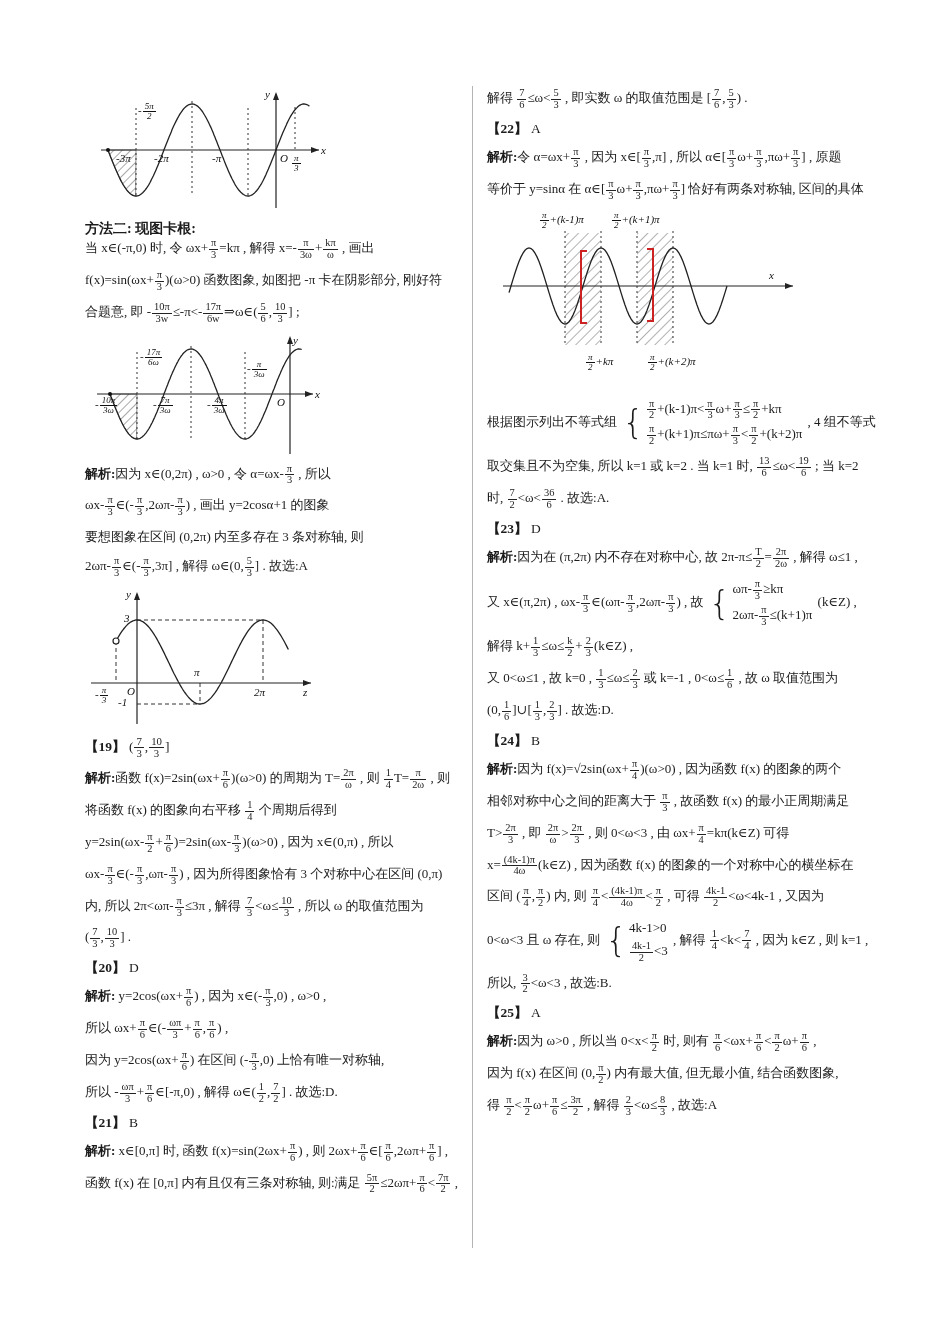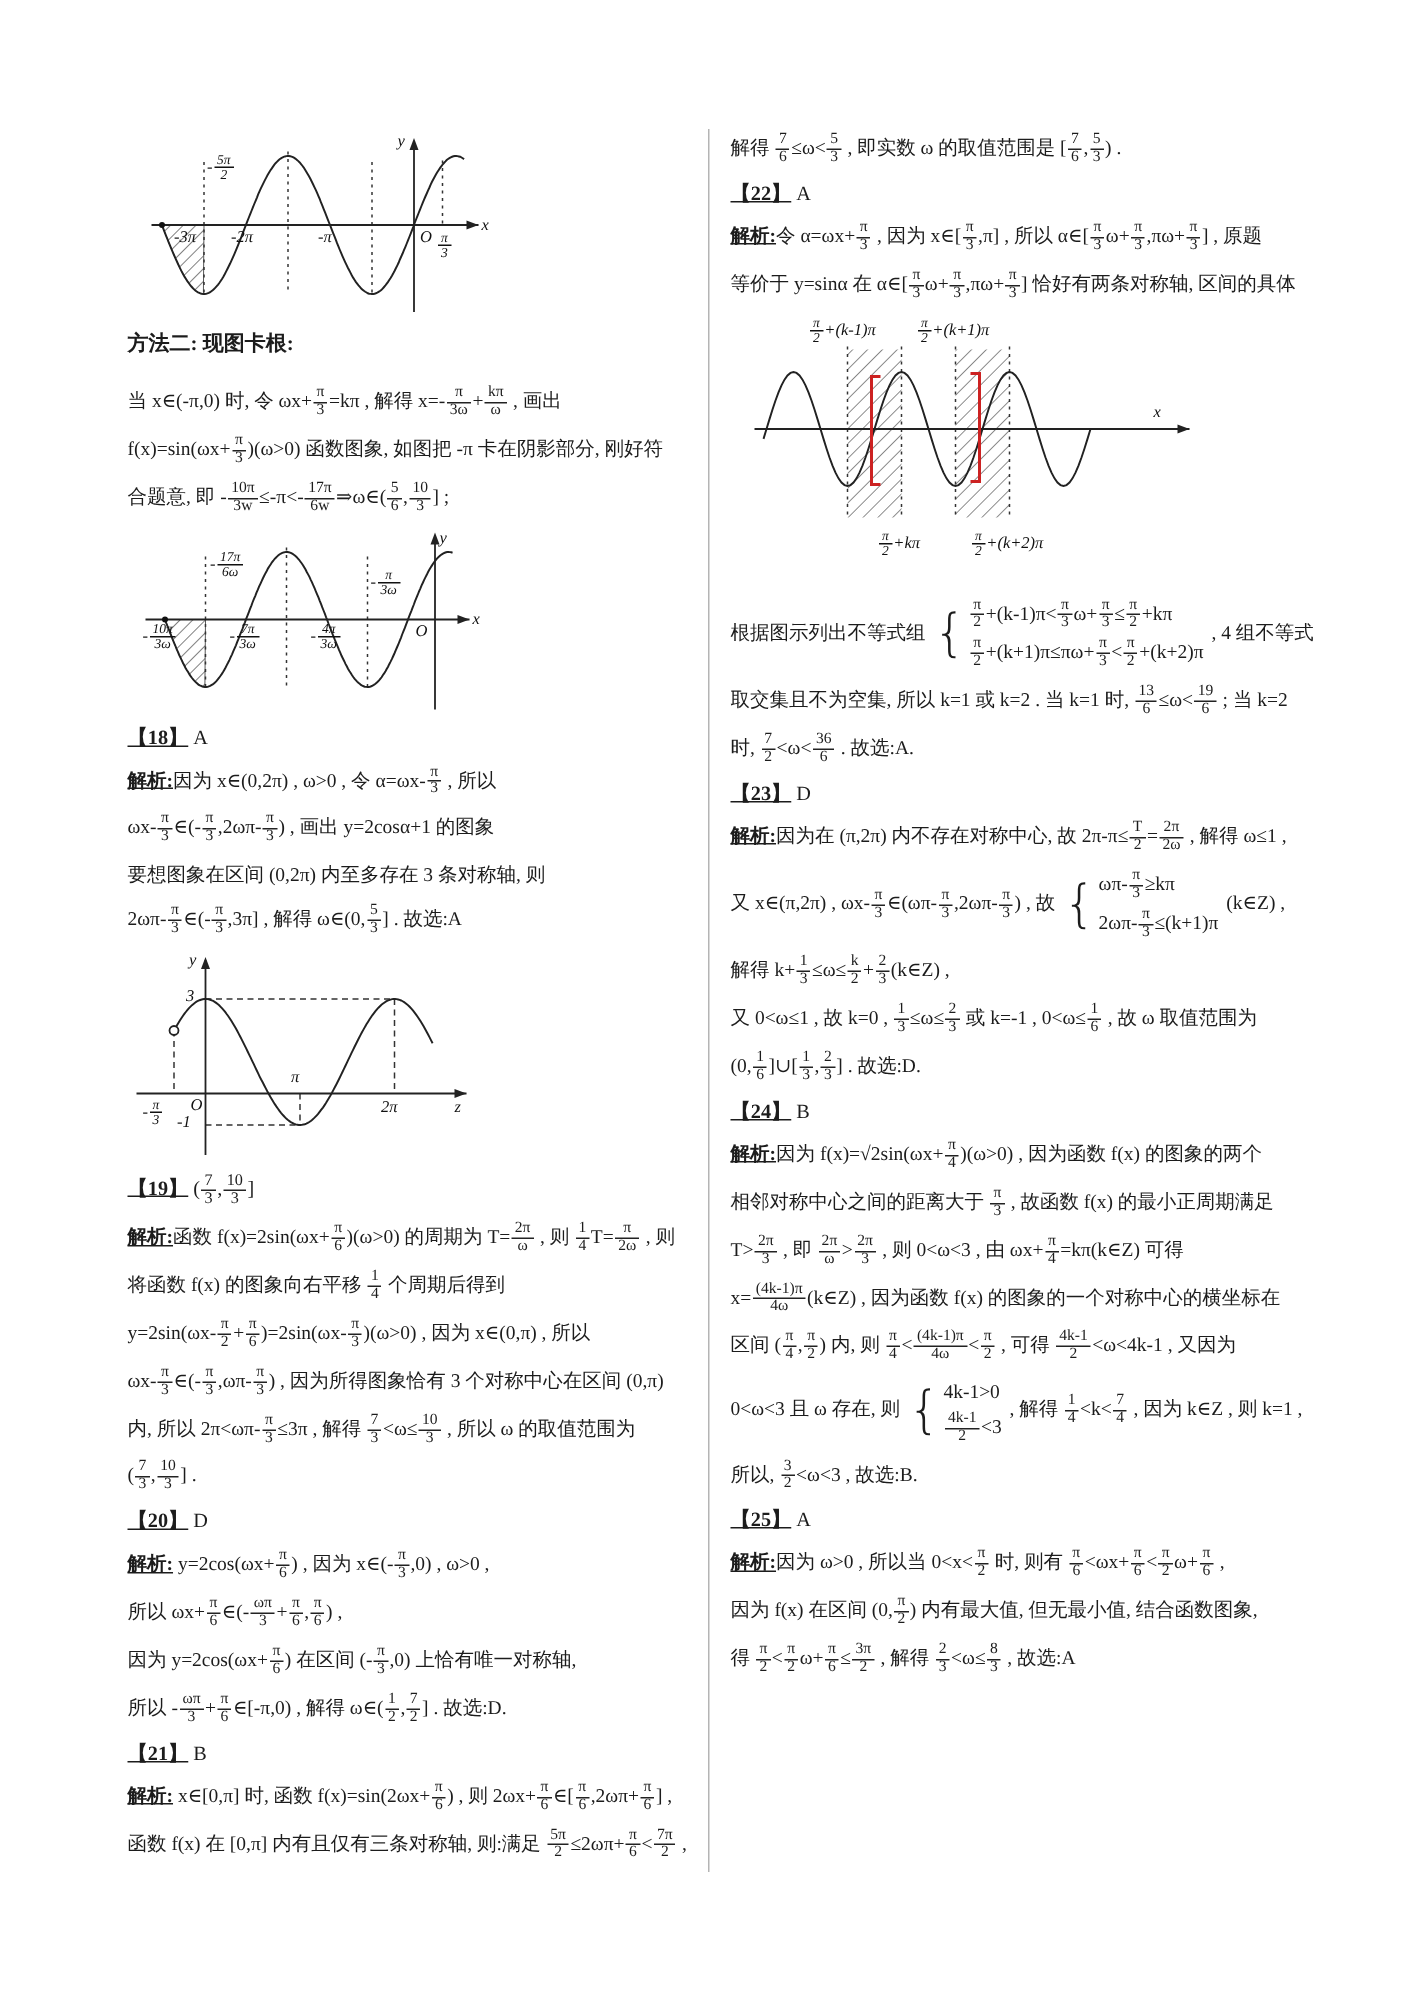--- a/index.html
+++ b/index.html
@@ -4,22 +4,22 @@
 <style>
   html,body{margin:0;padding:0;background:#e8e8e8;}
   .page{position:relative;width:950px;height:1344px;background:#ffffff;margin:0 auto;
         font-family:"Liberation Serif","DejaVu Serif",serif;color:#1c1c1c;overflow:hidden;}
   .divider{position:absolute;width:1px;background:#b4b4b4;}
   .col{position:absolute;top:88px;}
   .col-left{left:85px;width:380px;}
   .col-right{left:487px;width:392px;}
   .line{font-size:13px;line-height:1.5;margin:0 0 9px 0;}
   .phead{font-size:13.5px;margin:2px 0 9px 0;}
-  .mhead{font-size:14px;font-weight:bold;margin:6px 0 19px 0;}
-  b{font-weight:bold;text-decoration:underline;}
+  .mhead{font-size:14px;font-weight:bold;margin:6px 0 0 0;}
+  b{font-weight:bold;}
   .frac{display:inline-flex;flex-direction:column;text-align:center;vertical-align:middle;
         margin:0 1px;line-height:1.05;font-size:0.8em;}
   .fn{display:block;padding:0 2px;}
   .fd{display:block;border-top:1px solid #222;padding:0 2px;}
   .cases{display:inline-flex;align-items:center;vertical-align:middle;margin:0 2px;}
   .cb{font-size:34px;line-height:.85;font-weight:300;font-family:"DejaVu Sans",sans-serif;margin-right:2px;}
   .crows{display:inline-flex;flex-direction:column;row-gap:3px;}
   .crow{white-space:nowrap;line-height:1.5;}
   .fig{position:relative;}
   .fig svg{position:absolute;left:0;top:0;}
@@ -141,21 +141,20 @@
           </span></div>
       <div class="fl" style="left:152px;top:26px">-<span class="frac">
             <span class="fn">π</span>
             <span class="fd">3ω</span>
           </span></div>
       <div class="fl" style="left:182px;top:62px">O</div>
       <div class="fl" style="left:220px;top:54px">x</div>
       <div class="fl" style="left:198px;top:0px">y</div>
     </div>
 
-    <div class="phead"><b>【18】</b> A</div>
     <div>
         <div class="line"><b>解析:</b>因为 x∈(0,2π) , ω&gt;0 , 令 α=ωx-<span class="frac">
             <span class="fn">π</span>
             <span class="fd">3</span>
           </span> , 所以</div>
         <div class="line">ωx-<span class="frac">
             <span class="fn">π</span>
             <span class="fd">3</span>
           </span>∈(-<span class="frac">
             <span class="fn">π</span>

